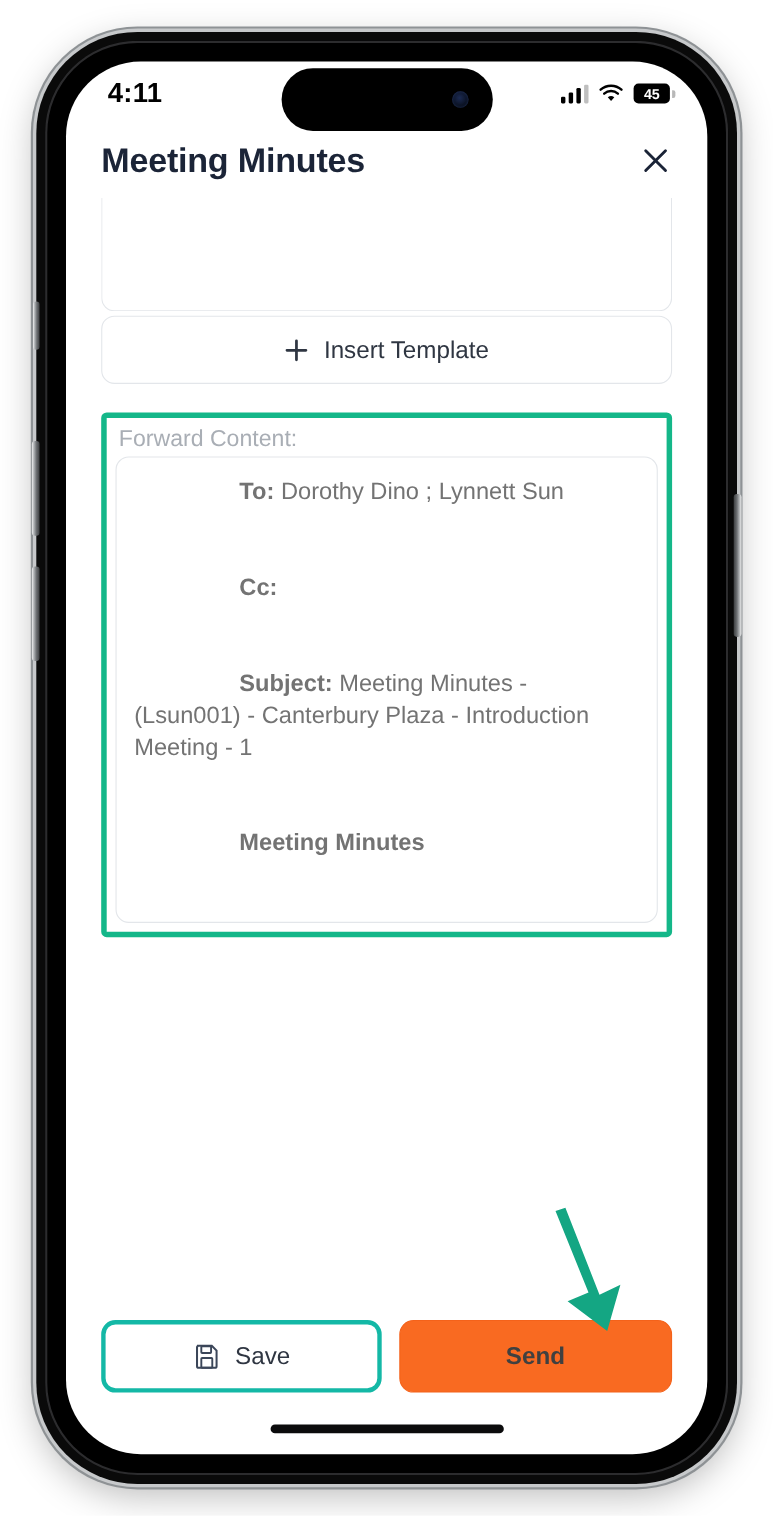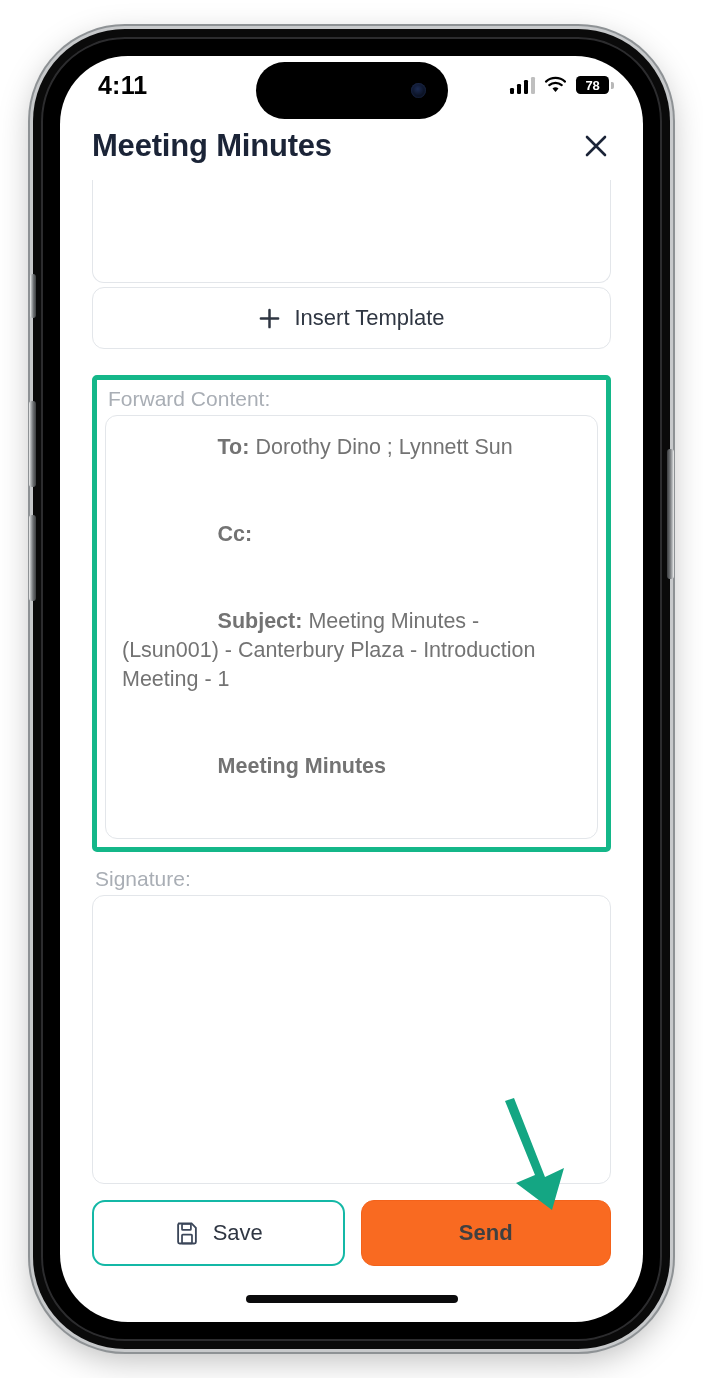--- a/index.html
+++ b/index.html
@@ -291,21 +291,21 @@
     box-sizing: border-box;
     cursor: pointer;
     user-select: none;
   }
   .act-discard {
     border: 1px solid #e3e6ea;
     background: #ffffff;
     color: #c5281c;
   }
   .act-save {
-    border: 2px solid #14b8a6;
+    border: 4px solid #14b8a6;
     background: #ffffff;
     color: #2f3642;
     font-weight: normal;
   }
   .act-send {
     border: 1px solid #f4621a;
     background: #f96a21;
     color: #404040;
   }
   .save-ico { width: 26px; height: 26px; }
@@ -363,21 +363,21 @@
               <i></i>
               <i></i>
               <i></i>
           </div>
           <svg class="wifi-ico" viewBox="0 0 24 18">
             <path d="M12 16.2 L8.9 12.6 a4.8 4.8 0 0 1 6.2 0 Z" fill="#000"></path>
             <path d="M5.5 9.1 a10 10 0 0 1 13 0" stroke="#000" stroke-width="2.3" fill="none" stroke-linecap="round"></path>
             <path d="M2.1 5.4 a15 15 0 0 1 19.8 0" stroke="#000" stroke-width="2.3" fill="none" stroke-linecap="round"></path>
           </svg>
           <div class="battery">
-            <span>78</span>
+            <span>45</span>
           </div>
         </div>
       </div>
 
       <div class="app-header">
         <div class="app-title">Meeting Minutes</div>
         <div class="close-btn">
           <svg width="28" height="28" viewBox="0 0 28 28">
             <path d="M5 5 L23 23 M23 5 L5 23" stroke="#1b2437" stroke-width="2.6" stroke-linecap="round"></path>
           </svg>
@@ -418,24 +418,20 @@
               </div>
 
               <div class="fc-line">
                 
               </div>
 
             </div>
           </div>
         </div>
 
-        <div class="signature-group">
-          <div class="field-label">Signature:</div>
-          <div class="signature-box"></div>
-        </div>
       </div>
 
       <div class="app-footer">
 
         <div class="act-btn act-save">
           <svg class="save-ico" viewBox="0 0 24 24">
             <path d="M3.8 3.2 h12.4 L20.2 7.2 V20.3 a1.4 1.4 0 0 1 -1.4 1.4 H5.2 a1.4 1.4 0 0 1 -1.4 -1.4 V4.6 a1.4 1.4 0 0 1 1.4 -1.4 z" fill="none" stroke="#3b4659" stroke-width="1.7"></path>
             <rect x="7.4" y="3.6" width="8.2" height="5.6" rx="0.7" fill="none" stroke="#3b4659" stroke-width="1.6"></rect>
             <rect x="7.4" y="13.4" width="9.2" height="8.2" rx="0.7" fill="none" stroke="#3b4659" stroke-width="1.6"></rect>
           </svg>

